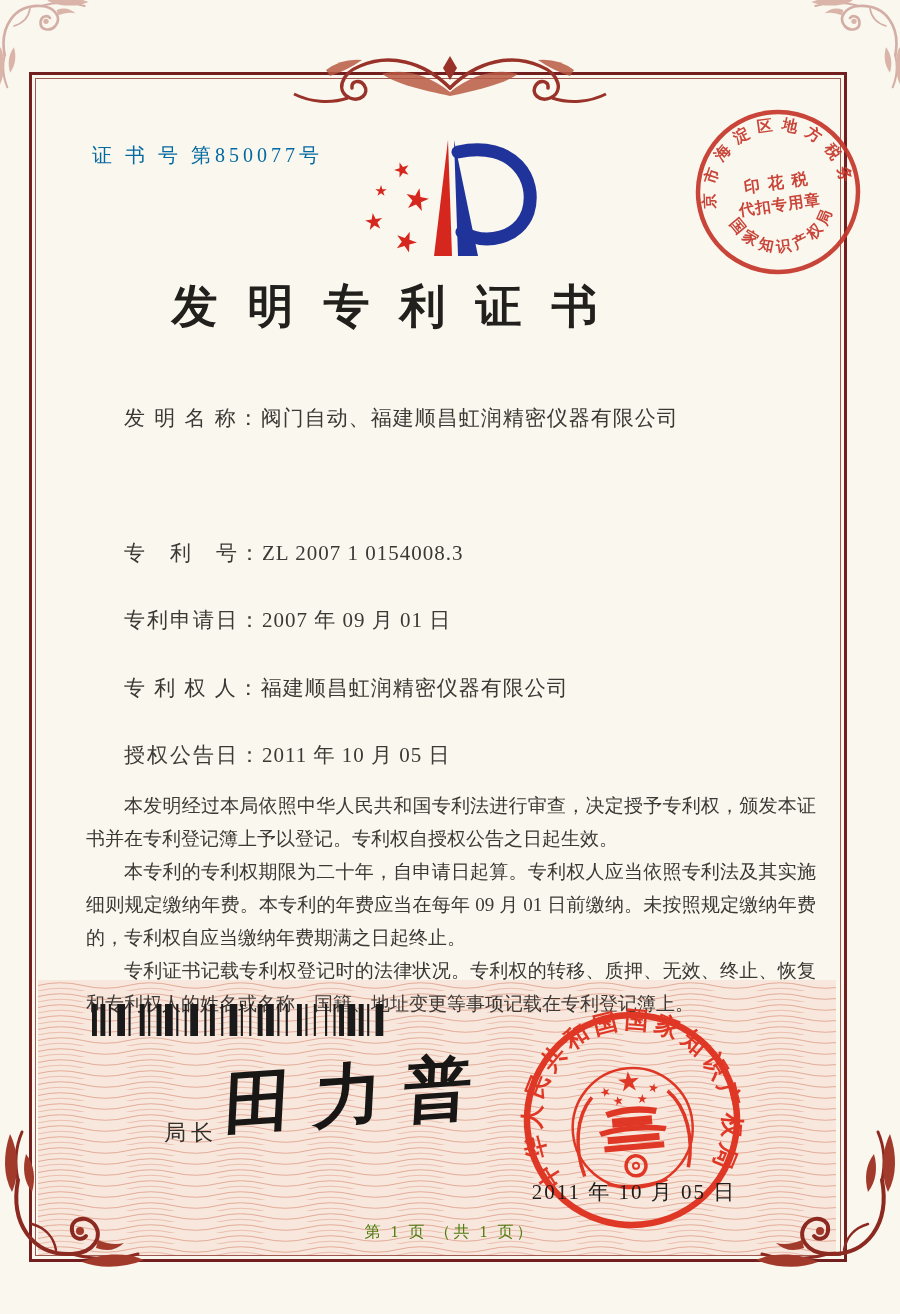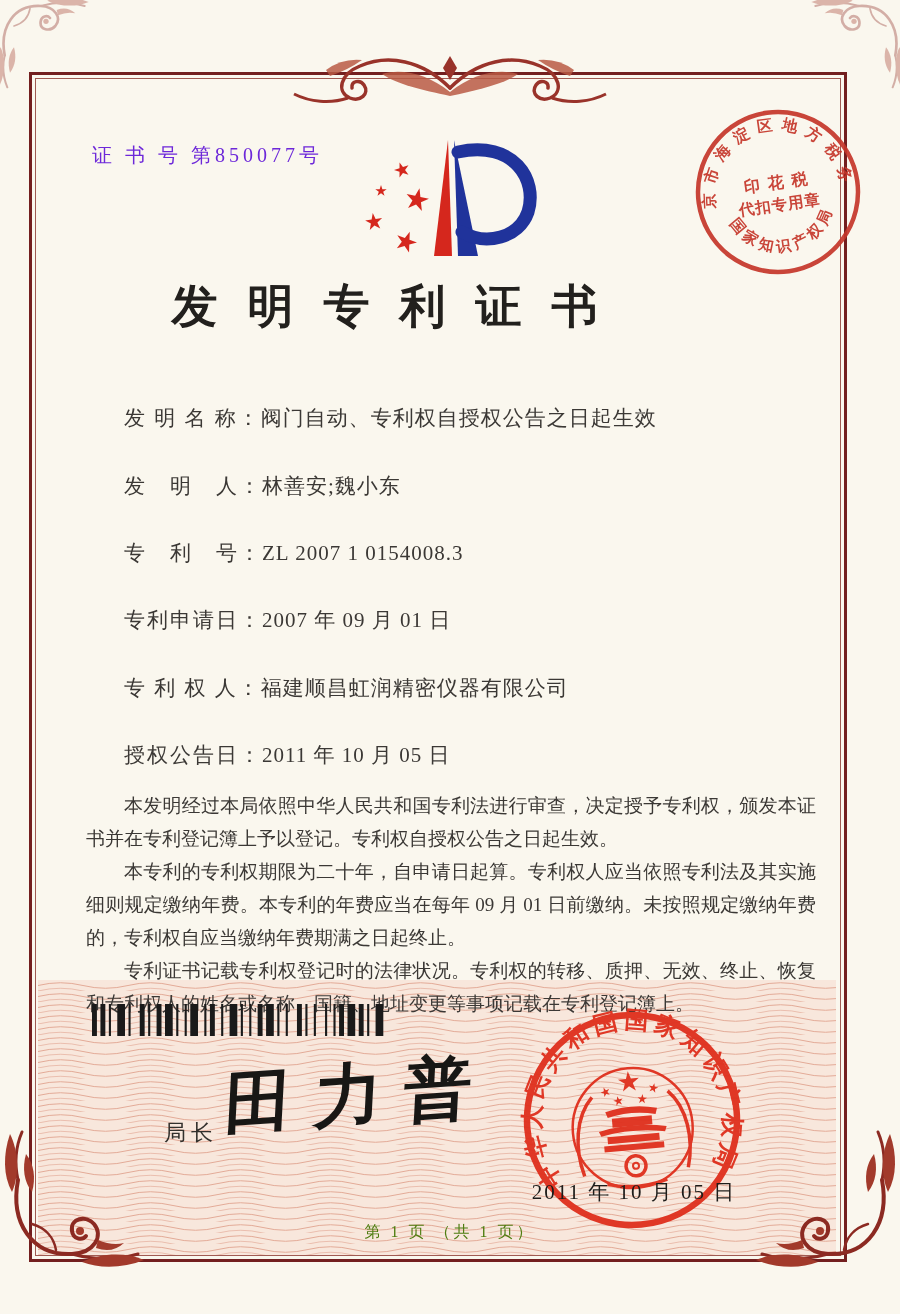--- a/index.html
+++ b/index.html
@@ -14,21 +14,21 @@
   .frame{
     position:absolute;left:35px;top:78px;width:804px;height:1176px;
     border:1px solid #a05a52;
     outline:3px solid #731f1f;
     outline-offset:3px;
     pointer-events:none;
   }
   .guilloche{position:absolute;left:38px;top:980px;}
   .cert-no{
     position:absolute;left:92px;top:142px;
-    font-size:20px;letter-spacing:4px;color:#6d28d9;
+    font-size:20px;letter-spacing:4px;color:#0369a1;
   }
   .logo{position:absolute;left:362px;top:134px;}
   .tax-stamp{position:absolute;left:692px;top:106px;transform:rotate(-8deg);opacity:.92;}
   .title{
     position:absolute;left:0;top:276px;width:769px;text-align:center;
     font-size:46px;font-weight:bold;letter-spacing:30px;padding-left:30px;
     box-sizing:border-box;color:#22201d;
   }
   .field{
     position:absolute;left:92px;width:720px;
@@ -159,22 +159,21 @@
     </text>
     <text x="86" y="82" font-size="16" font-weight="bold" fill="#c5362a" text-anchor="middle" letter-spacing="2">印 花 税</text>
     <text x="86" y="104" font-size="15.5" font-weight="bold" fill="#c5362a" text-anchor="middle" letter-spacing="1">代扣专用章</text>
     <text font-size="15" font-weight="bold" fill="#c5362a" letter-spacing="4">
       <textPath href="#taxBot" startOffset="50%" text-anchor="middle">国家知识产权局</textPath>
     </text>
   </svg>
 
   <div class="title">发明专利证书</div>
 
-  <div class="field f0"><span class="lbl">发 明 名 称：</span><span>阀门自动、专利权自授权公告之日起生效</span></div>
-  <div class="field f1"><span class="lbl">发　明　人：</span><span>林善安;魏小东</span></div>
+  <div class="field f0"><span class="lbl">发 明 名 称：</span><span>阀门自动、福建顺昌虹润精密仪器有限公司</span></div>
   <div class="field f2"><span class="lbl">专　利　号：</span><span>ZL 2007 1 0154008.3</span></div>
   <div class="field f3"><span class="lbl">专利申请日：</span><span>2007 年 09 月 01 日</span></div>
   <div class="field f4"><span class="lbl">专 利 权 人：</span><span>福建顺昌虹润精密仪器有限公司</span></div>
   <div class="field f5"><span class="lbl">授权公告日：</span><span>2011 年 10 月 05 日</span></div>
 
   <div class="paras">
     <p>本发明经过本局依照中华人民共和国专利法进行审查，决定授予专利权，颁发本证书并在专利登记簿上予以登记。专利权自授权公告之日起生效。</p>
     <p>本专利的专利权期限为二十年，自申请日起算。专利权人应当依照专利法及其实施细则规定缴纳年费。本专利的年费应当在每年 09 月 01 日前缴纳。未按照规定缴纳年费的，专利权自应当缴纳年费期满之日起终止。</p>
     <p>专利证书记载专利权登记时的法律状况。专利权的转移、质押、无效、终止、恢复和专利权人的姓名或名称、国籍、地址变更等事项记载在专利登记簿上。</p>
   </div>

